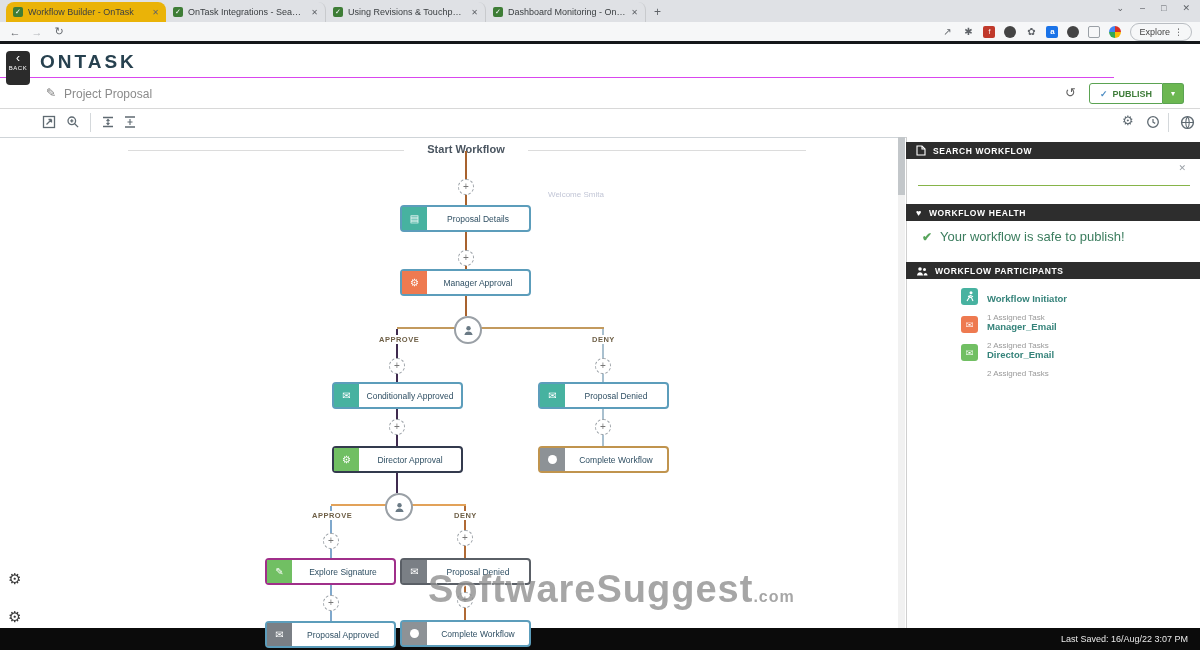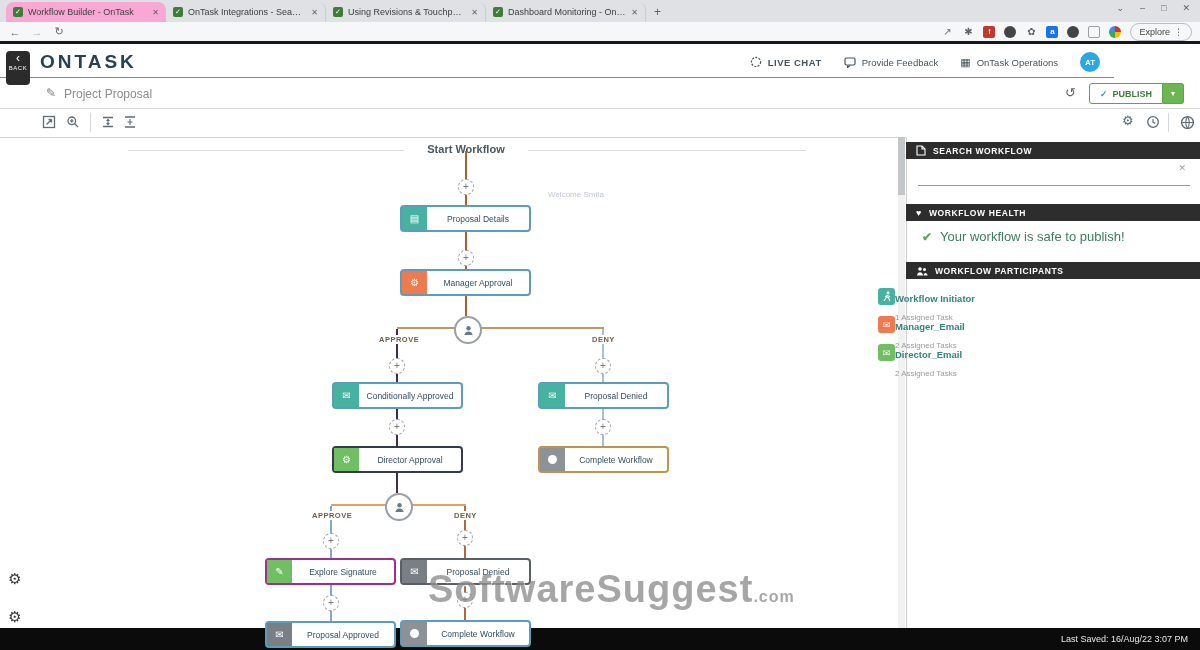--- a/index.html
+++ b/index.html
@@ -4,21 +4,21 @@
 <style>
   html,body{margin:0;padding:0}
   body{width:1200px;height:650px;position:relative;overflow:hidden;background:#fff;
        font-family:"Liberation Sans",sans-serif;color:#333}
   
   .tabstrip{position:absolute;left:0;top:0;width:1200px;height:22px;background:#dfe1e5;
             display:flex;align-items:flex-end;padding-left:6px;box-sizing:border-box}
   .tab{height:20px;display:flex;align-items:center;gap:5px;padding:0 7px;width:160px;
        font-size:9px;color:#3c4043;border-radius:8px 8px 0 0;box-sizing:border-box;
        border-right:1px solid #c8cacd}
-  .tab.active{background:#f9a8d4;border-right:none}
+  .tab.active{background:#eab308;border-right:none}
   .favicon{width:10px;height:10px;background:#3e7d36;border-radius:2px;color:#fff;
            font-size:7px;line-height:10px;text-align:center;flex:0 0 auto}
   .tab-title{white-space:nowrap;overflow:hidden;text-overflow:ellipsis;flex:1}
   .tab-close{font-size:8px;color:#5f6368;flex:0 0 auto}
   .newtab{font-size:12px;color:#5f6368;margin-left:8px;padding-bottom:3px}
   .winctl{position:absolute;right:10px;top:3px;display:flex;gap:16px;font-size:9px;color:#5f6368}
   .navbar{position:absolute;left:0;top:22px;width:1200px;height:22px;background:#f6f7f8;
           border-bottom:3px solid #14171a;display:flex;align-items:center;box-sizing:border-box;padding:0 8px;gap:8px}
   .navico{font-size:11px;color:#5f6368;width:14px;text-align:center}
   .urlbar{flex:0 0 560px;height:15px;background:#fdfdfd;border:1px solid #e4e6e9;border-radius:8px;
@@ -87,21 +87,21 @@
         font-size:8.5px;font-weight:bold;letter-spacing:.6px}
   .searchrow{position:absolute;left:918px;top:162px;width:268px}
   .searchrow input{width:250px;border:none;outline:none;font-size:10.5px;color:#333;
                    font-family:"Liberation Sans",sans-serif;background:transparent}
   .searchrow input::placeholder{color:#8fa3a3}
   .clearx{position:absolute;right:0;top:1px;font-size:9px;color:#9aa0a6}
   .underline{position:absolute;left:918px;top:185px;width:272px;height:1px;background:#86b449}
   .healthrow{position:absolute;left:922px;top:229px;display:flex;align-items:center;gap:8px}
   .hcheck{color:#58a55c;font-size:12px;font-weight:bold}
   .hmsg{font-size:13px;color:#3b7d5e}
-  .part{position:absolute;left:878px;display:flex;}
+  .part{position:absolute;left:961px;display:flex;gap:9px}
   .pico{width:17px;height:17px;border-radius:3px;color:#fff;font-size:9px;display:flex;
         align-items:center;justify-content:center;flex:0 0 auto}
   .pname{font-size:9.5px;font-weight:bold;color:#35837a;line-height:10px}
   .ptasks{font-size:8px;color:#999;line-height:10px}
   
   .statusbar{position:absolute;left:0;top:628px;width:1200px;height:22px;background:#0b0b0b;
              display:flex;align-items:center;justify-content:flex-end;padding-right:12px;box-sizing:border-box}
   .statustext{font-size:9px;color:#e8e8e8}
   svg{display:block}
 </style>
@@ -154,40 +154,20 @@
     <span class="ext wheel"></span>
     <div class="profile-pill">
       <span>Explore</span>
       <span>⋮</span>
     </div>
   </div>
 </div>
 
 <div class="hrow1">
   <div class="logo">ONTASK</div>
-  <div class="hlinks">
-    <div class="hlink caps">
-      <svg width="12" height="12" viewBox="0 0 12 12">
-        <circle cx="6" cy="6" r="4.6" fill="none" stroke="#44535c" stroke-width="1.2" stroke-dasharray="2 1.4"></circle>
-      </svg>
-      <span>LIVE CHAT</span>
-    </div>
-    <div class="hlink">
-      <svg width="12" height="11" viewBox="0 0 12 11">
-        <rect x="1" y="1" width="10" height="7" rx="1.5" fill="none" stroke="#44535c" stroke-width="1.2"></rect>
-        <path d="M3.5 8.5L3.5 10.5L6 8.5" fill="none" stroke="#44535c" stroke-width="1.2"></path>
-      </svg>
-      <span>Provide Feedback</span>
-    </div>
-    <div class="hlink">
-      <span style="font-size:11px;color:#44535c">▦</span>
-      <span>OnTask Operations</span>
-    </div>
-    <div class="avatar">AT</div>
-  </div>
 </div>
 
 <div class="backbtn">
   <span class="chev">‹</span>
   <span class="blabel">BACK</span>
 </div>
 
 <div class="hrow2">
   <span class="pencil">✎</span>
   <span class="wf-title">Project Proposal</span>

